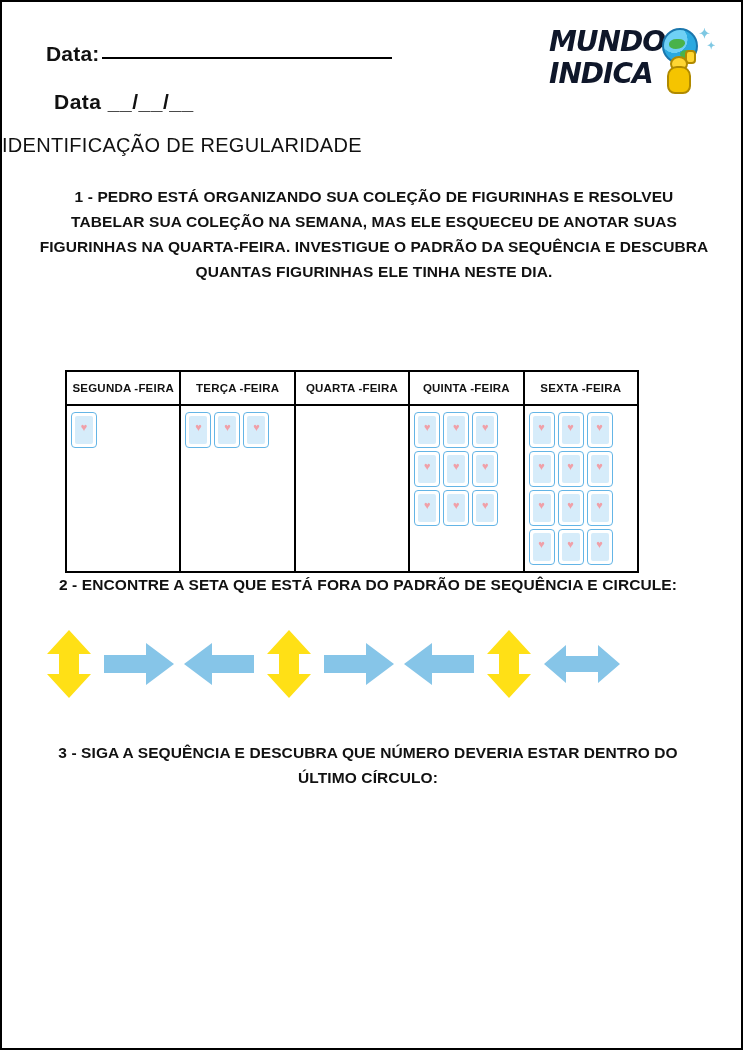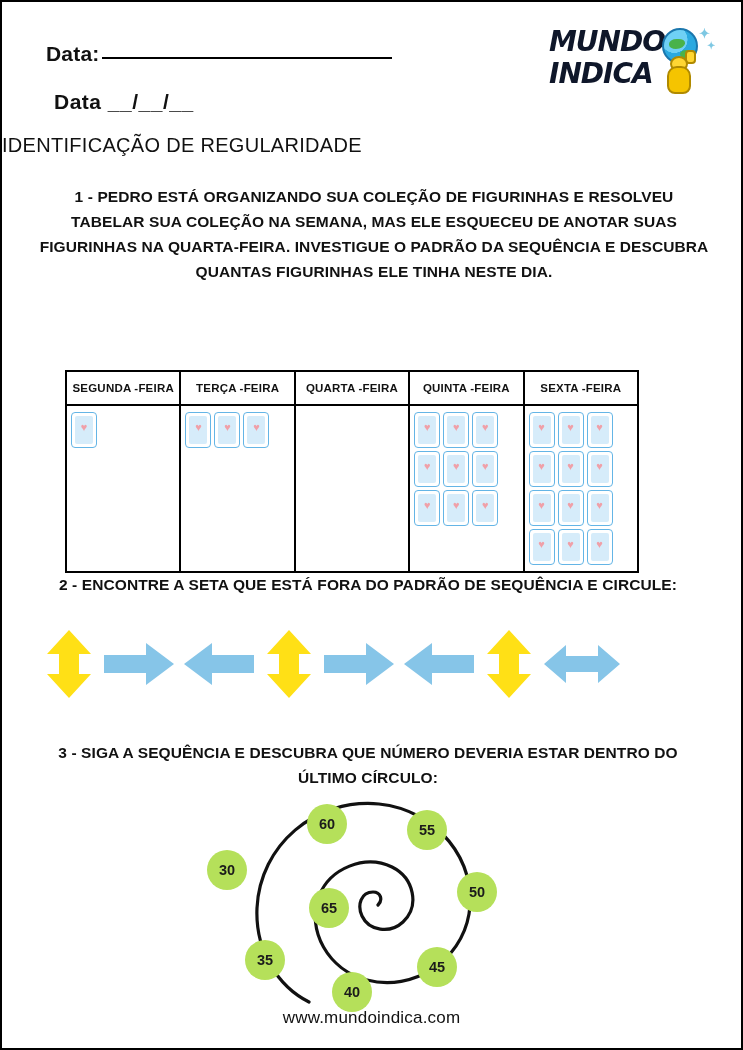--- a/index.html
+++ b/index.html
@@ -433,40 +433,14 @@
       <div class="arrow"><svg width="54" height="72" viewBox="0 0 54 72">
           <path d="M27 2 L49 26 L37 26 L37 46 L49 46 L27 70 L5 46 L17 46 L17 26 L5 26 Z" fill="#FFE016"></path>
         </svg></div>
       <div class="arrow"><svg width="80" height="54" viewBox="0 0 80 54">
           <path d="M2 27 L24 8 L24 19 L56 19 L56 8 L78 27 L56 46 L56 35 L24 35 L24 46 Z" fill="#86C5E8"></path>
         </svg></div>
     </div>
 
   <div class="q-text" id="q3-text">3 - SIGA A SEQUÊNCIA E DESCUBRA QUE NÚMERO DEVERIA ESTAR DENTRO DO ÚLTIMO CÍRCULO:</div>
 
-  <div class="spiral-wrap">
-    <svg width="380" height="230" viewBox="0 0 380 230">
-      <path d="M 191 113
-               C 196 108, 194 100, 186 100
-               C 174 100, 170 113, 175 124
-               C 182 139, 203 142, 216 130
-               C 233 114, 227 86, 205 75
-               C 178 62, 143 76, 132 104
-               C 119 138, 141 178, 180 188
-               C 226 200, 274 169, 282 122
-               C 291 69, 250 18, 192 12
-               C 128 6, 73 53, 70 116
-               C 68 160, 92 195, 122 210" fill="none" stroke="#111111" stroke-width="3.2" stroke-linecap="round"></path>
-    </svg>
-    <div id="spiral-numbers">
-        <div class="num-bubble" style="left: 120px; top: 12px; background: rgb(181, 224, 90);">60</div>
-        <div class="num-bubble" style="left: 220px; top: 18px; background: rgb(181, 224, 90);">55</div>
-        <div class="num-bubble" style="left: 270px; top: 80px; background: rgb(181, 224, 90);">50</div>
-        <div class="num-bubble" style="left: 230px; top: 155px; background: rgb(181, 224, 90);">45</div>
-        <div class="num-bubble" style="left: 145px; top: 180px; background: rgb(181, 224, 90);">40</div>
-        <div class="num-bubble" style="left: 58px; top: 148px; background: rgb(181, 224, 90);">35</div>
-        <div class="num-bubble" style="left: 20px; top: 58px; background: rgb(181, 224, 90);">30</div>
-        <div class="num-bubble" style="left: 122px; top: 96px; background: rgb(181, 224, 90);">65</div>
-      </div>
-  </div>
-
-  <div class="footer">www.mundoindica.com</div>
+
 </div>
 
 </body></html>

